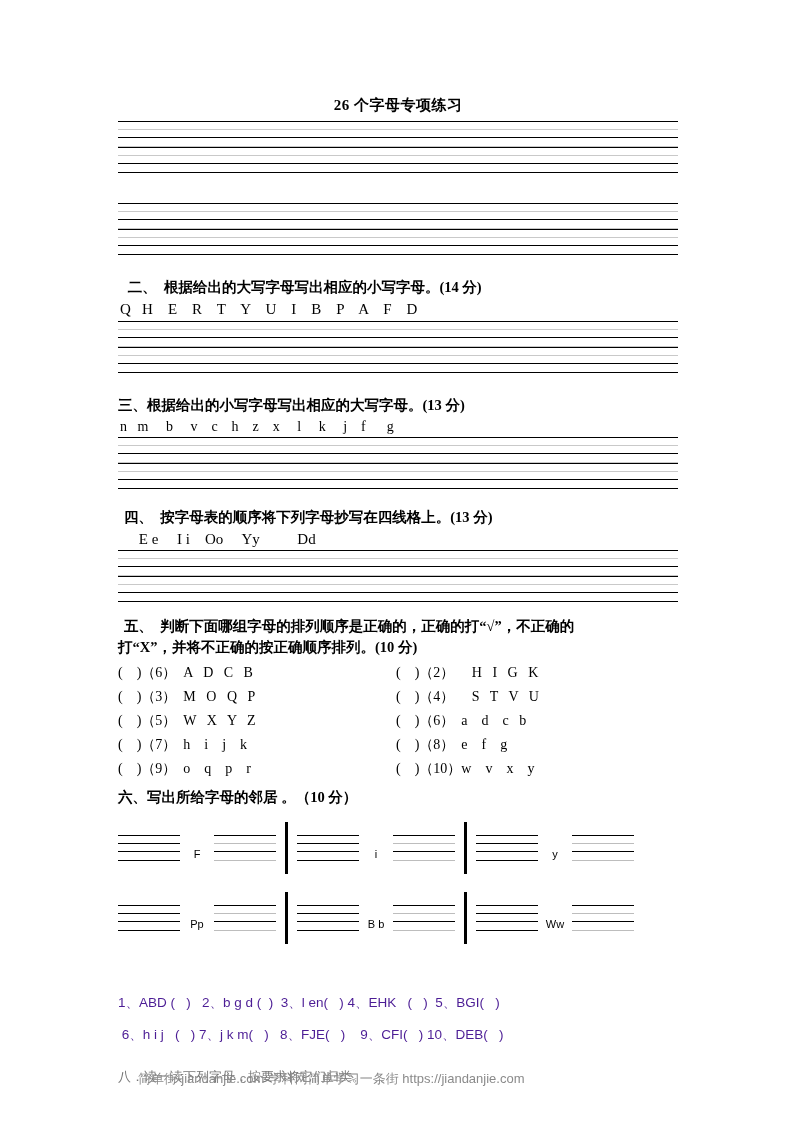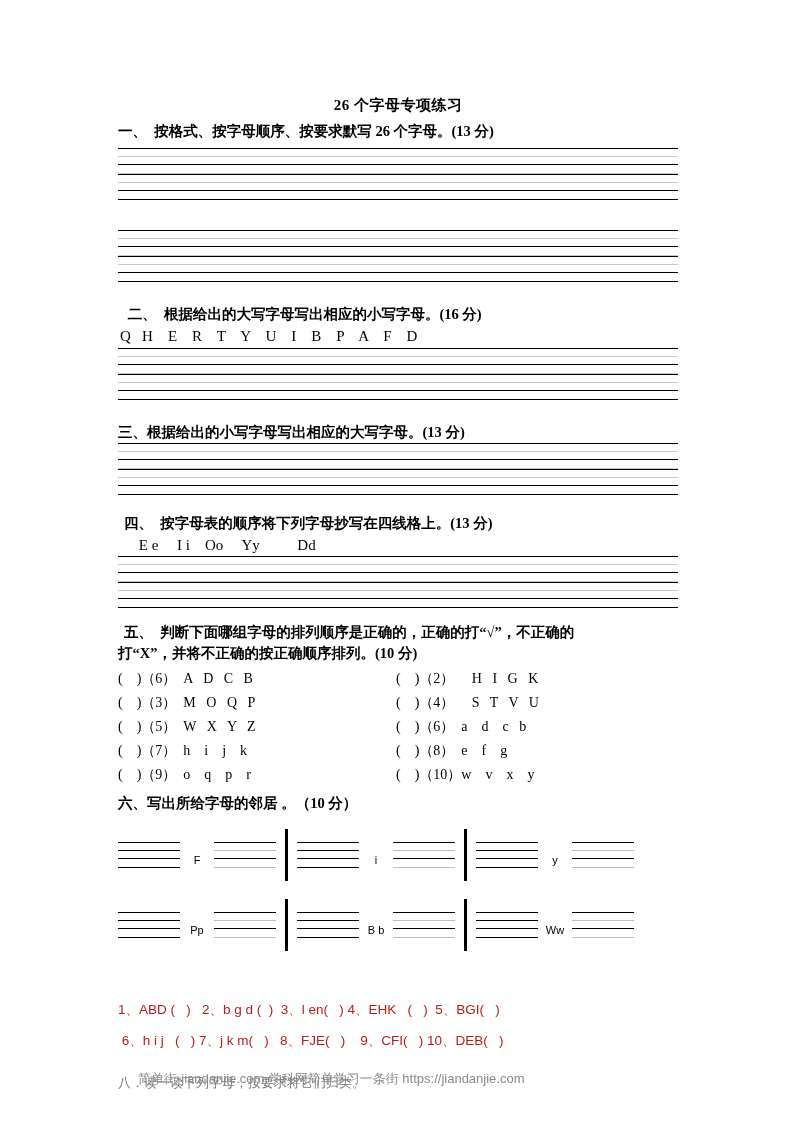--- a/index.html
+++ b/index.html
@@ -143,21 +143,21 @@
   }
   .sans-head b{
     color:#111;
     font-family:"Liberation Serif", serif;
     font-size:15px;
     font-weight:bold;
   }
   .sans-row{
     font-family:"Liberation Sans", sans-serif;
     font-size:13.5px;
-    color:#b91c1c;
+    color:#4c1d95;
     line-height:1.6;
     white-space:pre;
     margin-top:10px;
   }
 
   .s8-head{
     font-family:"Liberation Sans", sans-serif;
     font-size:13px;
     color:#777;
     white-space:pre;
@@ -180,21 +180,20 @@
   .sp-22{height:22px;}
 </style>
 </head>
 <body>
 
 <div class="page">
   <div class="inner">
 
     <div class="doc-title">26 个字母专项练习</div>
 
-    <div class="sec-head">一、  按格式、按字母顺序、按要求默写 26 个字母。(13 分)</div>
     <div class="blk">
       <div class="stave-group">
         <div class="stave">
           <div class="ln l1"></div>
           <div class="ln light l2"></div>
           <div class="ln l3"></div>
           <div class="ln light l4"></div>
         </div>
         <div class="stave">
           <div class="ln l1"></div>
@@ -215,40 +214,41 @@
           <div class="ln l1"></div>
           <div class="ln light l2"></div>
           <div class="ln l3"></div>
           <div class="ln l4"></div>
         </div>
       </div>
     </div>
 
     <div class="sp-22"></div>
 
-    <div class="sec-head indent"> 二、  根据给出的大写字母写出相应的小写字母。(16 分)</div>
+    <div class="sec-head indent"> 二、  根据给出的大写字母写出相应的小写字母。(14 分)</div>
     <div class="letters-row">Q   H    E    R    T    Y    U    I    B    P    A    F    D</div>
     <div>
       <div class="stave">
         <div class="ln l1"></div>
         <div class="ln light l2"></div>
         <div class="ln l3"></div>
         <div class="ln light l4"></div>
       </div>
       <div class="stave">
         <div class="ln l1"></div>
         <div class="ln light l2"></div>
         <div class="ln l3"></div>
         <div class="ln l4"></div>
       </div>
     </div>
 
     <div class="sp-22"></div>
 
     <div class="sec-head">三、根据给出的小写字母写出相应的大写字母。(13 分)</div>
+    <div class="letters-row small">n   m     b     v    c    h    z    x     l     k     j    f      g</div>
     <div>
       <div class="stave">
         <div class="ln l1"></div>
         <div class="ln light l2"></div>
         <div class="ln l3"></div>
         <div class="ln light l4"></div>
       </div>
       <div class="stave">
         <div class="ln l1"></div>
         <div class="ln light l2"></div>

